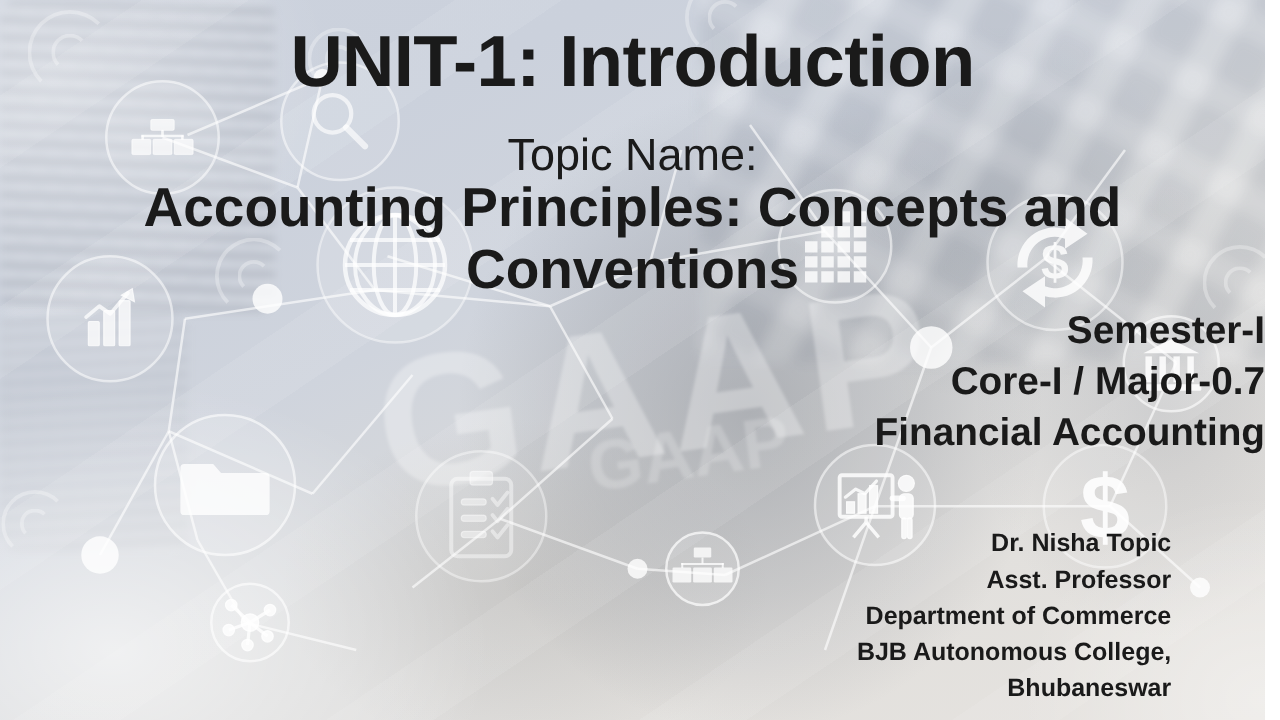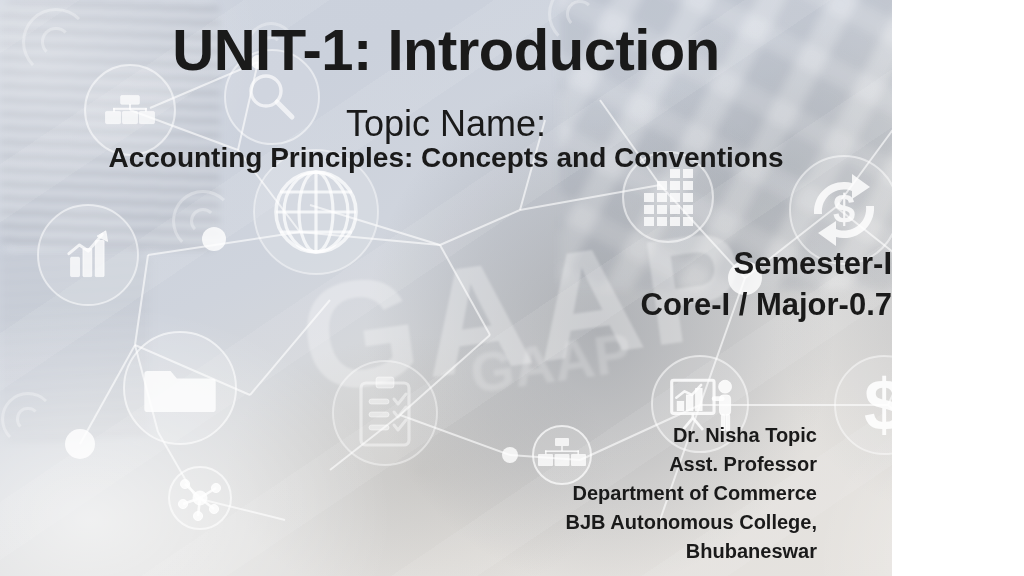--- a/index.html
+++ b/index.html
@@ -3,21 +3,21 @@
 <meta charset="utf-8">
 <title>UNIT-1: Introduction</title>
 <style>
   html, body {
     margin: 0;
     padding: 0;
     background: #ffffff;
   }
   #slide {
     position: relative;
-    width: 892px;
+    width: 1012px;
     height: 576px;
     overflow: hidden;
     font-family: "Liberation Sans", sans-serif;
     background: #d3d8e0;
   }
 
   
   .bg-layer { position: absolute; inset: 0; }
 
   
@@ -141,21 +141,21 @@
   .topic-label {
     top: 104px; left: 0; right: 0;
     text-align: center;
     font-size: 36px;
     font-weight: 400;
     line-height: 1.12;
   }
   .topic-name {
     top: 142px; left: 0; right: 0;
     text-align: center;
-    font-size: 28px;
+    font-size: 44px;
     font-weight: 700;
     line-height: 1.12;
   }
   .course-block {
     top: 243px; left: 0; right: 0;
     text-align: right;
     font-size: 31px;
     font-weight: 700;
     line-height: 1.33;
   }
@@ -454,20 +454,21 @@
 
   <div class="txt title">UNIT-1: Introduction</div>
 
   <div class="txt topic-label">Topic Name:</div>
 
   <div class="txt topic-name">Accounting Principles: Concepts and Conventions</div>
 
   <div class="txt course-block">
     <div>Semester-I</div>
     <div>Core-I / Major-0.7</div>
+    <div>Financial Accounting</div>
   </div>
 
   <div class="txt author-block">
     <div>Dr. Nisha Topic</div>
     <div>Asst. Professor</div>
     <div>Department of Commerce</div>
     <div>BJB Autonomous College,</div>
     <div>Bhubaneswar</div>
   </div>
 

